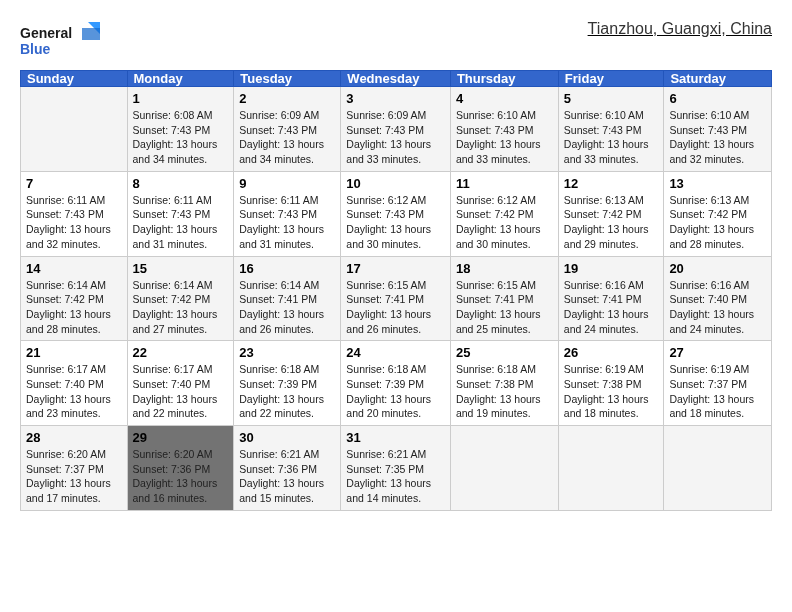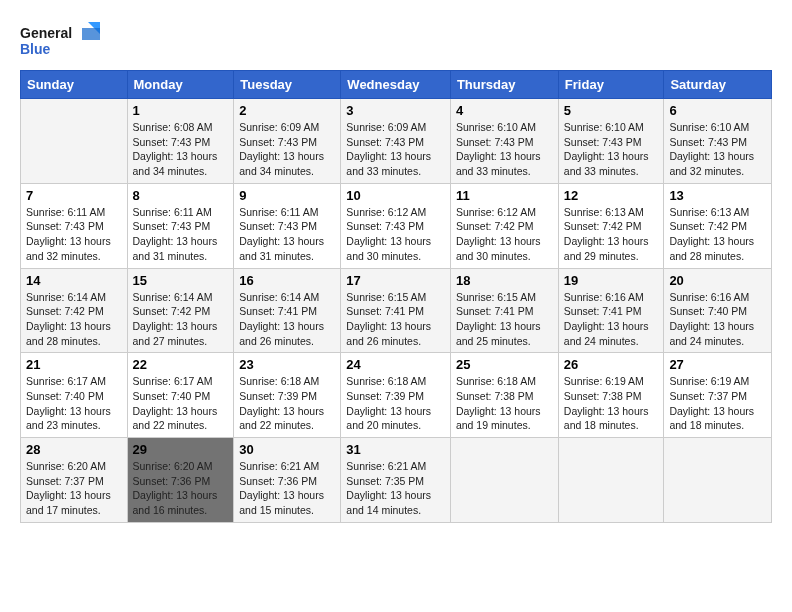--- a/index.html
+++ b/index.html
@@ -36,21 +36,21 @@
     }
     table {
       width: 100%;
       border-collapse: collapse;
       font-size: 11px;
     }
     .day-header {
       background-color: #3366cc;
       color: #fff;
       text-align: left;
-      padding: 6px 6px;
+      padding: 0 6px;
       font-size: 13px;
       font-weight: bold;
       border: 1px solid #2255bb;
     }
     td {
       border: 1px solid #ccc;
       padding: 4px 5px;
       vertical-align: top;
       width: 113px;
       min-height: 80px;
@@ -77,20 +77,21 @@
 <div class="header">
   <div class="logo">
   <svg viewBox="0 0 80 40" width="80" height="40" xmlns="http://www.w3.org/2000/svg">
     <text x="0" y="18" font-size="14" font-weight="bold" fill="#1a1a1a" font-family="Arial">General</text>
     <text x="0" y="34" font-size="14" font-weight="bold" fill="#3366cc" font-family="Arial">Blue</text>
     <polygon points="68,2 80,2 80,14" fill="#3399ff"></polygon>
     <polygon points="62,8 80,8 80,20 62,20" fill="#1166cc" opacity="0.7"></polygon>
   </svg>
 </div>
   <div class="title-block">
+    <div class="location">Tianzhou, Guangxi, China</div>
   </div>
 </div>
 
 <table>
   <thead>
     <tr id="header-row">
     <th class="day-header">Sunday</th>
         <th class="day-header">Monday</th>
         <th class="day-header">Tuesday</th>
         <th class="day-header">Wednesday</th>

